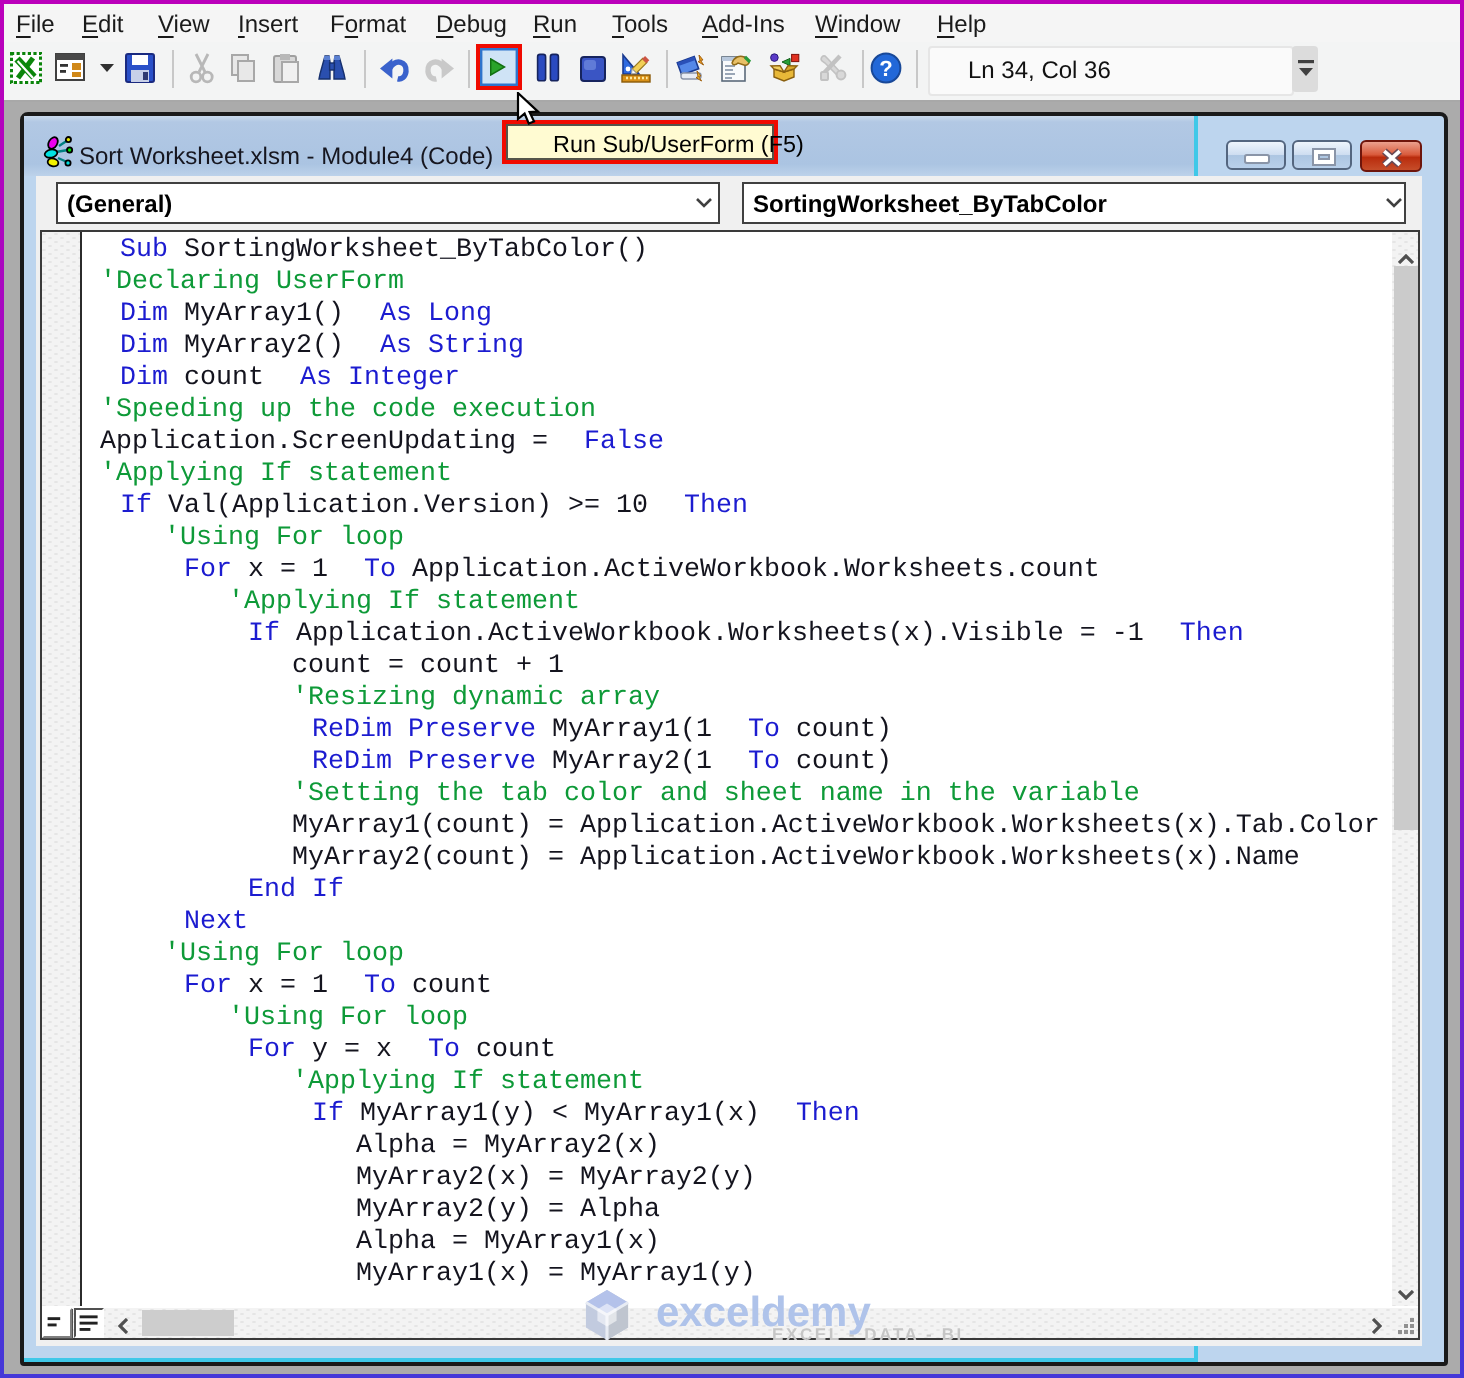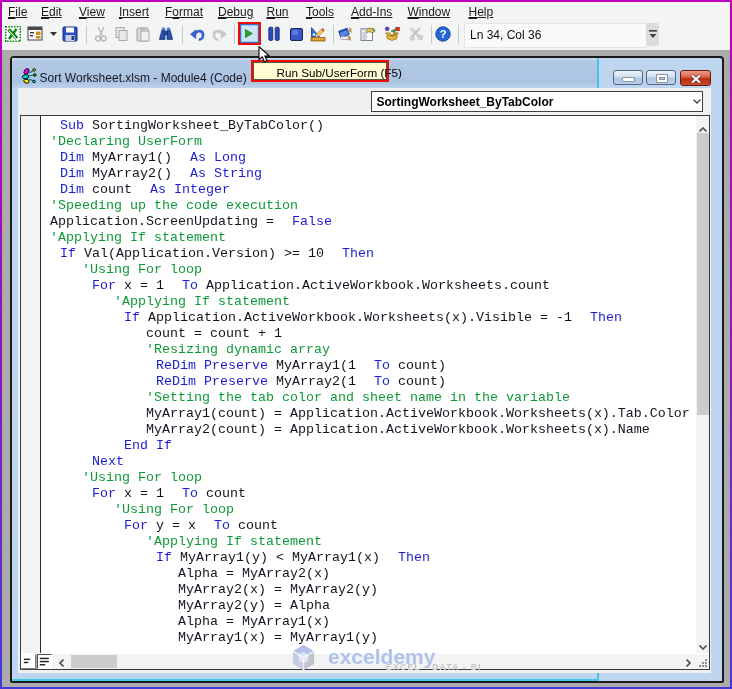--- a/index.html
+++ b/index.html
@@ -1,19 +1,19 @@
 <!DOCTYPE html>
 <html><head><meta charset="utf-8"><style>
 html,body{margin:0;padding:0;width:732px;height:689px;overflow:hidden;}
 body{font-family:"Liberation Sans",sans-serif;position:relative;background:linear-gradient(180deg,#bb00bb 0%,#8b15c8 55%,#4438d8 100%);}
 #inner{position:absolute;left:2px;top:2px;width:728px;height:685px;background:#f5f5f5;}
 .abs{position:absolute;}
 
 #menubar{position:absolute;left:0;top:0;width:100%;height:19px;font-size:12px;color:#1a1a1a;}
-#menubar span{position:absolute;top:3px;text-decoration:underline;}
+#menubar span{position:absolute;top:3px;}
 #menubar u{text-decoration:underline;text-underline-offset:2px;}
 
 #toolbar{position:absolute;left:0;top:19px;width:100%;height:29px;background:#f3f4f4;border-bottom:1px solid #a8a8a8;}
 .ticon{position:absolute;top:5px;width:16px;height:16px;}
 .tsep{position:absolute;top:4px;width:1px;height:19px;background:#c8c8c8;}
 
 #mdi{position:absolute;left:0;top:49px;width:728px;height:636px;background:#ababab;}
 
 #win{position:absolute;left:7.5px;top:54px;width:710.5px;height:623px;border:2px solid #1a1a1a;border-radius:4px 4px 2px 2px;background:#bdd5ee;}
 #winframe{position:absolute;left:0;top:0;box-sizing:border-box;width:587px;height:623px;border-right:2px solid #40c8e8;border-bottom:2px solid #40c8e8;background:linear-gradient(180deg,#c9d9ec 0%,#b2c8e4 10%,#abc4e2 80%,#bdd2ea 100%) no-repeat;background-size:100% 30px,100% 100%;background-color:#bdd5ee;}
@@ -190,21 +190,21 @@
           <circle cx="12.5" cy="11.5" r="2.2"></circle>
         </g>
       </svg>
   <div class="tsep" style="left:429px"></div>
   <svg class="ticon" style="left:433px" viewBox="0 0 16 16">
         <circle cx="8" cy="8" r="7.2" fill="#2268d8" stroke="#184898"></circle>
         <text x="8" y="12" font-size="11" font-weight="bold" fill="#fff" text-anchor="middle" font-family="Liberation Sans">?</text>
       </svg>
   <div class="tsep" style="left:456px"></div>
   <div class="abs" style="left:462px;top:2px;width:181px;height:23px;background:#fafafa;border:1px solid #e6e6e6;border-radius:2px;"></div>
-  <span class="abs" style="left:468px;top:7px;font-size:12px;color:#111;">Ln 34, Col 36</span>
+  <span class="abs" style="left:482px;top:7px;font-size:12px;color:#111;">Ln 34, Col 36</span>
   <div class="abs" style="left:644px;top:2px;width:13px;height:23px;background:#dcdcdc;border-radius:2px;"></div>
   <svg class="abs" style="left:645.5px;top:8px;width:10px;height:11px" viewBox="0 0 10 11">
         <rect x="1" y="1" width="8" height="1.6" fill="#404040"></rect>
         <path d="M1.5 5 L8.5 5 L5 9 Z" fill="#404040"></path>
       </svg>
  </div>
  <div id="mdi"></div>
  <div id="win">
   <div id="winframe">
    <div id="titlebar">
@@ -227,20 +227,26 @@
             <div class="abs" style="left:9.5px;top:3.5px;width:6px;height:3.5px;border:2px solid #fff;box-shadow:0 0 0 1px #8a95a8,inset 0 0 0 1px #8a95a8;"></div>
           </div>
     <div class="capbtn" id="btnclose">
             <svg class="abs" style="left:8.5px;top:3px;width:12px;height:10px" viewBox="0 0 14 11">
               <path d="M2.5 1.5 L11.5 9.5 M11.5 1.5 L2.5 9.5" stroke="#6a4a55" stroke-width="4"></path>
               <path d="M2.5 1.5 L11.5 9.5 M11.5 1.5 L2.5 9.5" stroke="#fff" stroke-width="2.2"></path>
             </svg>
           </div>
    </div>
    <div id="client">
+    <div class="combo" id="combo1">
+            <span class="txt">(General)</span>
+      <svg class="cchev" style="left:319px" viewBox="0 0 8 5">
+              <path d="M0.5 0.5 L4 4 L7.5 0.5" stroke="#404040" stroke-width="1.3" fill="none"></path>
+            </svg>
+          </div>
     <div class="combo" id="combo2">
             <span class="txt">SortingWorksheet_ByTabColor</span>
       <svg class="cchev" style="left:321px" viewBox="0 0 8 5">
               <path d="M0.5 0.5 L4 4 L7.5 0.5" stroke="#404040" stroke-width="1.3" fill="none"></path>
             </svg>
           </div>
     <div id="editor">
      <div id="marginbar" class="dots"></div>
      <div id="codewrap">
               <pre id="code"><span class="k">Sub</span> SortingWorksheet_ByTabColor()

